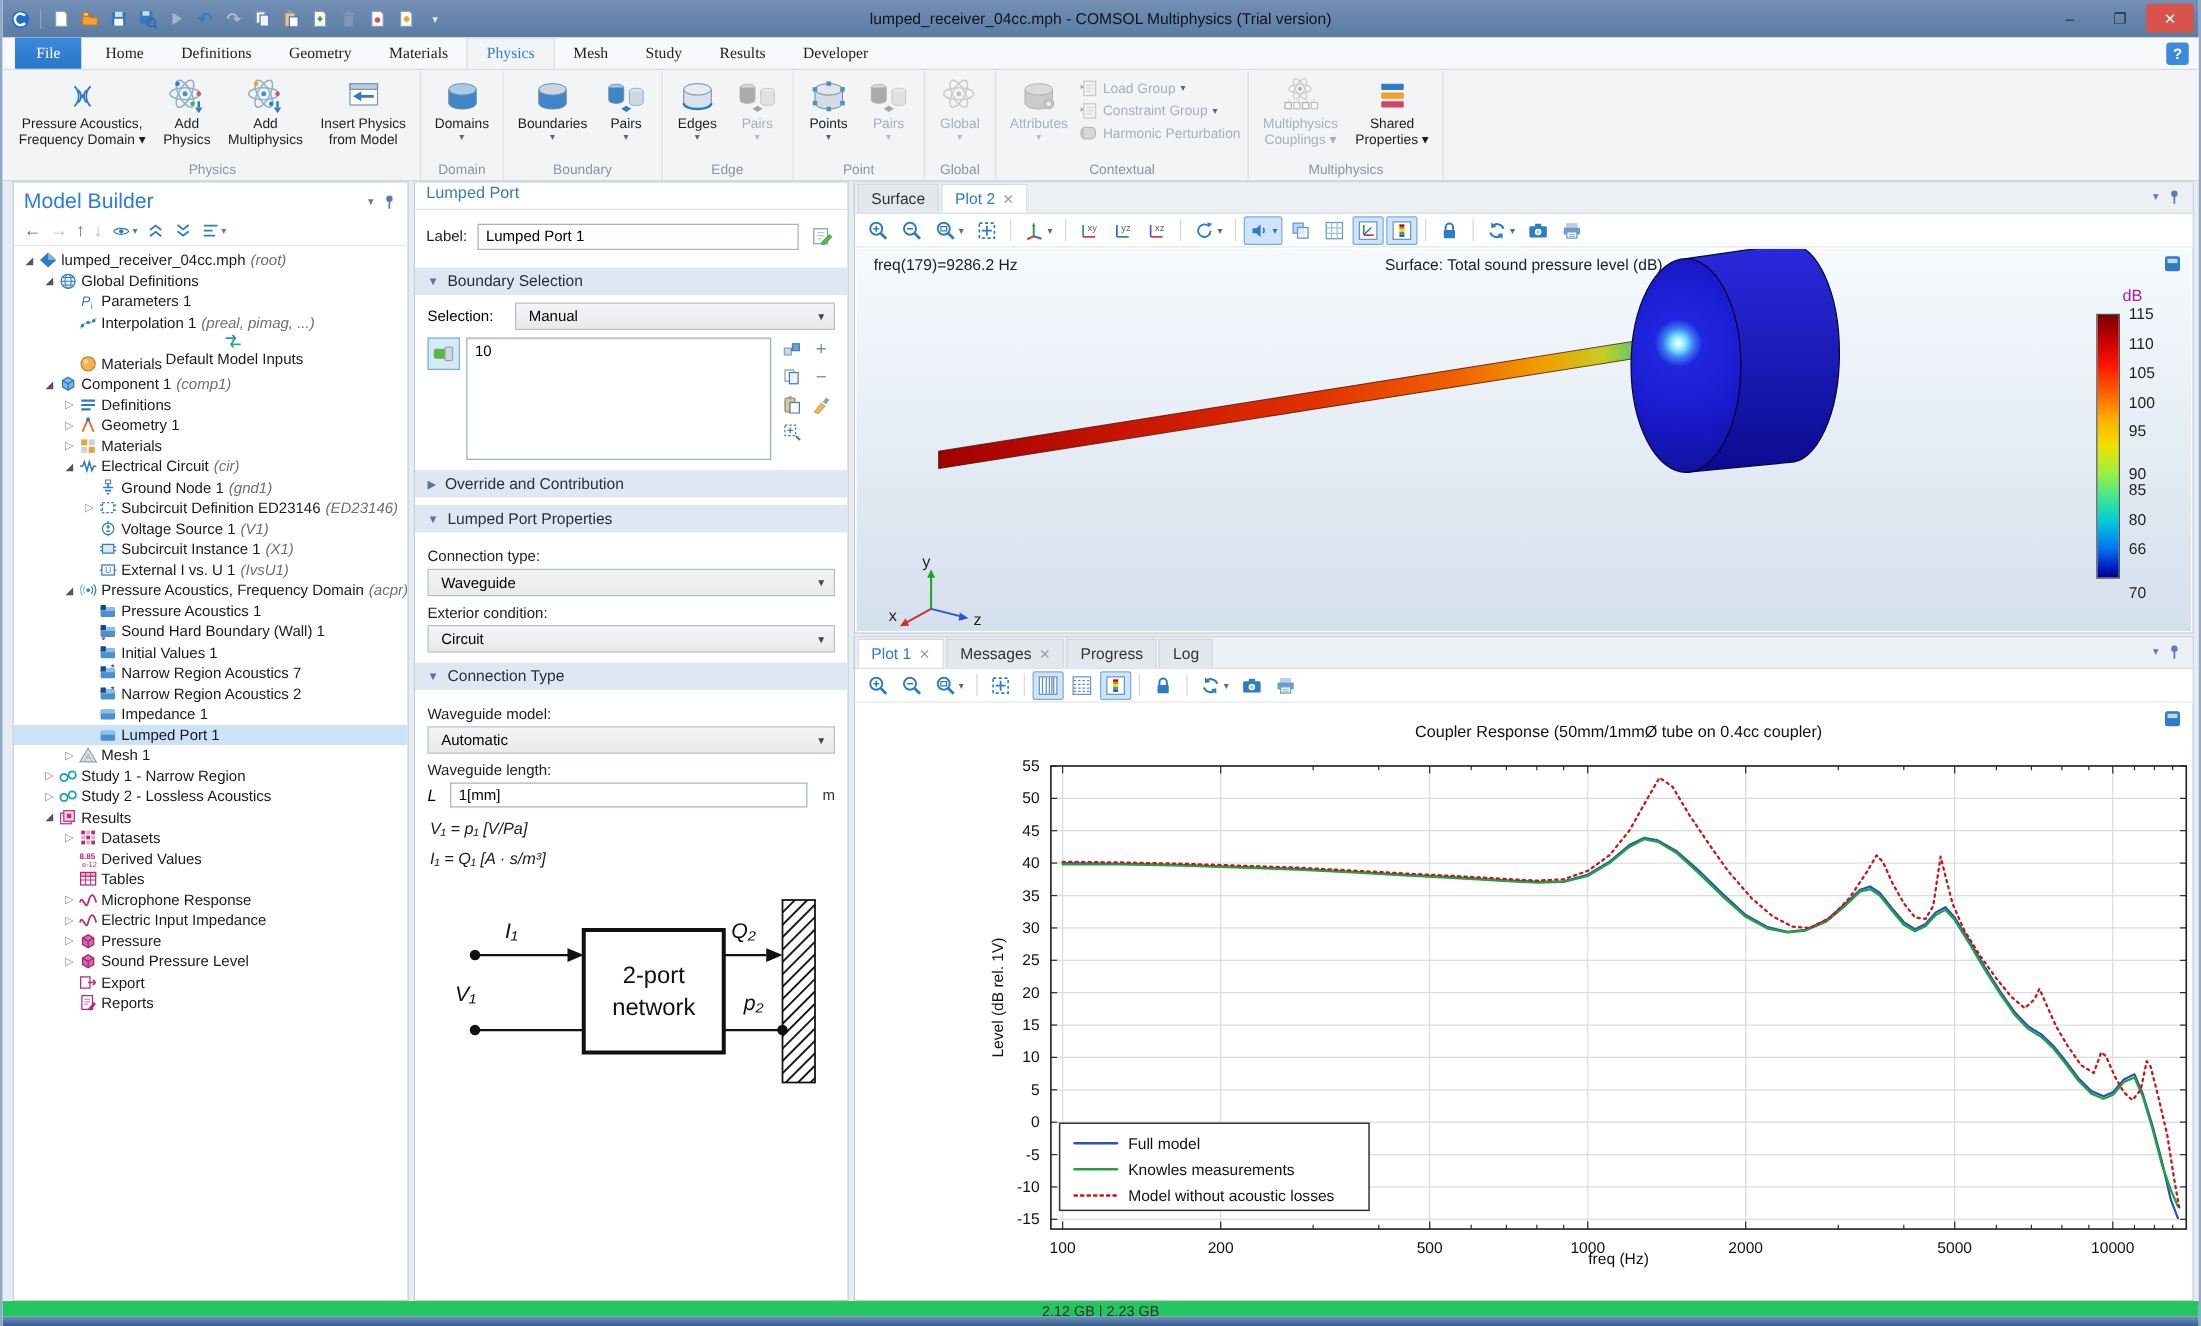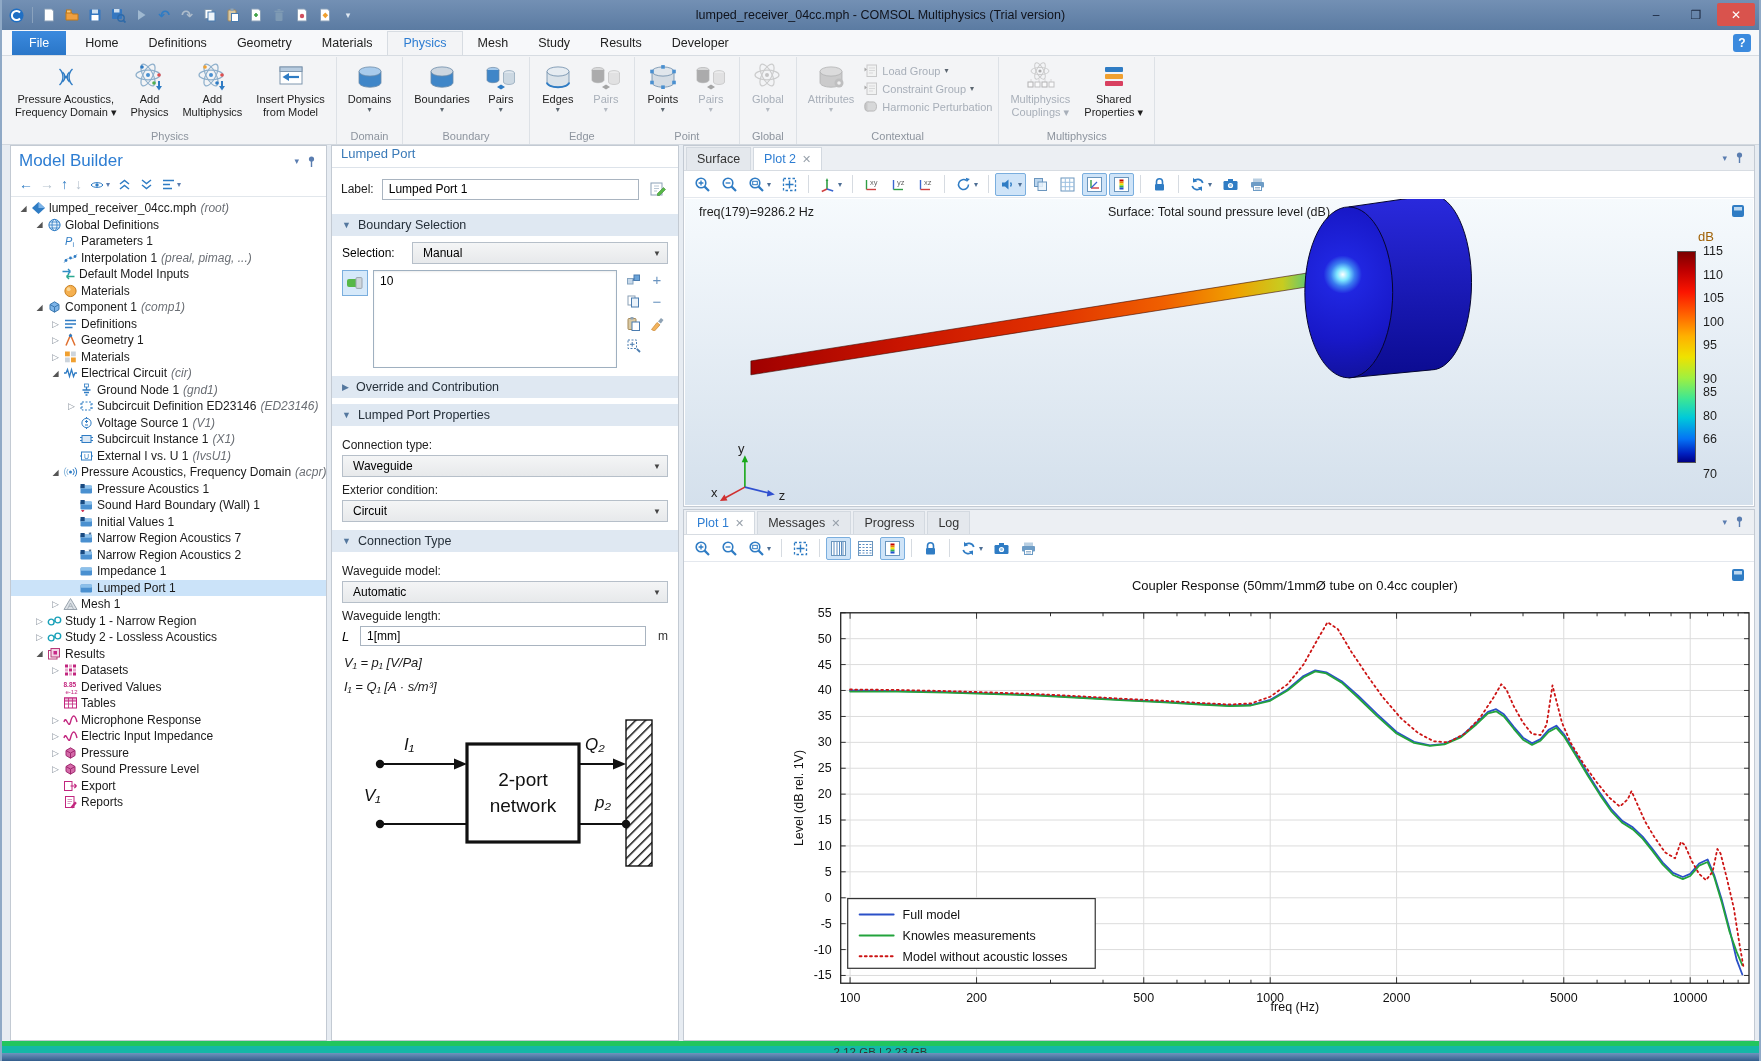--- a/index.html
+++ b/index.html
@@ -101,31 +101,31 @@
   .tbtn .dd{font-size:8px;color:#4d6e94;margin-left:2px;}
   .tsep{width:1px;height:18px;background:#d6dbe1;margin:0 4px;}
 
   
   .gcontent{position:absolute;left:1px;right:1px;top:53px;bottom:1px;overflow:hidden;}
   .ghead{position:absolute;top:6px;font-size:12.5px;color:#1d1d1d;z-index:3;pointer-events:none;}
   .ghead.left{left:14px;}
   .ghead.center{left:0;right:0;text-align:center;}
   .corner-ic{position:absolute;right:8px;top:5px;z-index:4;}
   .cbar{position:absolute;right:16px;top:30px;width:62px;z-index:3;}
-  .cbar .cb-title{font-size:13px;color:#a16207;text-align:center;margin-bottom:7px;}
+  .cbar .cb-title{font-size:13px;color:#a21caf;text-align:center;margin-bottom:7px;}
   .cb-body{position:relative;height:212px;}
   .cb-strip{position:absolute;left:2px;top:0;width:19px;height:212px;border:1px solid #555;
     background:linear-gradient(#7c0000 0%,#c00000 9%,#fb1500 19%,#ff6400 30%,#ffb000 40%,#efe200 50%,#9ff040 60%,#3ce695 70%,#00c9da 79%,#0473f5 89%,#0020c0 96%,#000085 100%);}
   .cb-tick{position:absolute;left:28px;font-size:12.5px;color:#1d1d1d;}
 
   
   .pcontent{position:absolute;left:1px;right:1px;top:53px;bottom:1px;background:#fff;}
 
   
-  .statusbar{position:absolute;left:0;top:1041px;width:100%;height:12px;background:#14b8a6;border-top:5px solid #22c55e;font-size:11.5px;color:#333;text-align:center;line-height:12px;}
+  .statusbar{position:absolute;left:0;top:1041px;width:100%;height:12px;background:#22c55e;border-top:3px solid #22c55e;font-size:11.5px;color:#333;text-align:center;line-height:12px;}
   .bottomstrip{position:absolute;left:0;top:1053px;width:100%;height:8px;background:linear-gradient(#6f94bd,#335d8c);}
 </style>
 </head>
 <body>
 
 <div class="window">
 
   <div class="titlebar">
     <div class="qat" id="qat">
         <span class="qbtn">
@@ -216,21 +216,21 @@
       </div>
     <div class="title-text">lumped_receiver_04cc.mph - COMSOL Multiphysics (Trial version)</div>
     <div class="winbtns">
       <div class="winbtn">–</div>
       <div class="winbtn">❐</div>
       <div class="winbtn close">✕</div>
     </div>
   </div>
 
   <div class="menubar">
-    <div id="menu-tabs" style="display:flex;align-items:flex-end;">
+    <div id="menu-tabs" style="display:flex;align-items:flex-end;font-family:Liberation Serif, serif;">
         <div class="mtab file">File</div>
         <div class="mtab">Home</div>
         <div class="mtab">Definitions</div>
         <div class="mtab">Geometry</div>
         <div class="mtab">Materials</div>
         <div class="mtab active">Physics</div>
         <div class="mtab">Mesh</div>
         <div class="mtab">Study</div>
         <div class="mtab">Results</div>
         <div class="mtab">Developer</div>
@@ -610,21 +610,21 @@
             <svg width="15" height="14">
               <path d="M1 12C4 3 10 12 14 3" stroke="#9cc0e0" fill="none"></path>
               <circle cx="3" cy="9.5" r="1.4" fill="#2f7cc4"></circle>
               <circle cx="7.5" cy="7" r="1.4" fill="#2f7cc4"></circle>
               <circle cx="12" cy="5.5" r="1.4" fill="#2f7cc4"></circle>
             </svg>
           </span>
           <span class="tlabel">Interpolation 1</span>
           <span class="tsuffix">(preal, pimag, ...)</span>
         </div>
-        <div class="trow" style="padding-left: 36px;">
+        <div class="trow" style="padding-left: 36px; flex-direction: column;">
           <span class="tmark"></span>
           <span class="ticon">
             <svg width="15" height="14">
               <path d="M1.5 4.5h8M9.5 4.5L7 2M9.5 4.5L7 7" stroke="#2f8cc4" stroke-width="1.4" fill="none"></path>
               <path d="M13.5 9.5h-8M5.5 9.5L8 7M5.5 9.5L8 12" stroke="#2aa890" stroke-width="1.4" fill="none"></path>
             </svg>
           </span>
           <span class="tlabel">Default Model Inputs</span>
         </div>
         <div class="trow" style="padding-left: 38px;">

